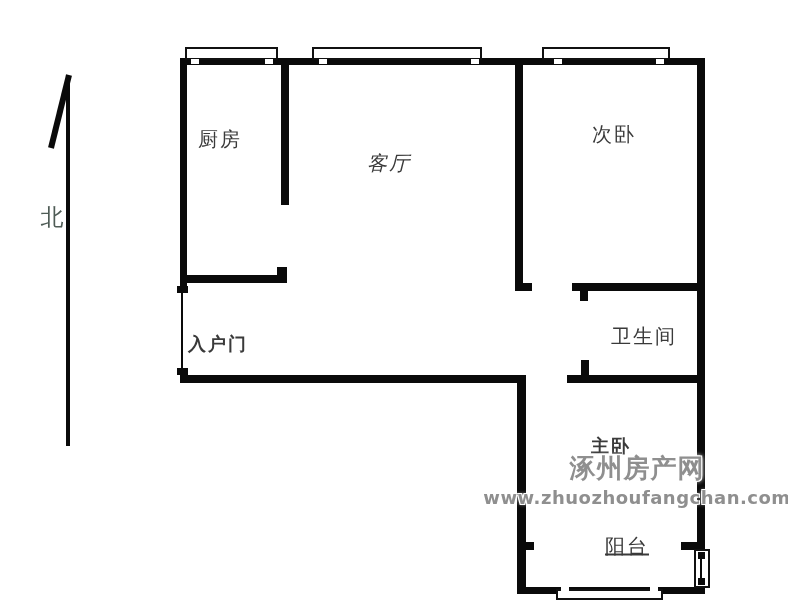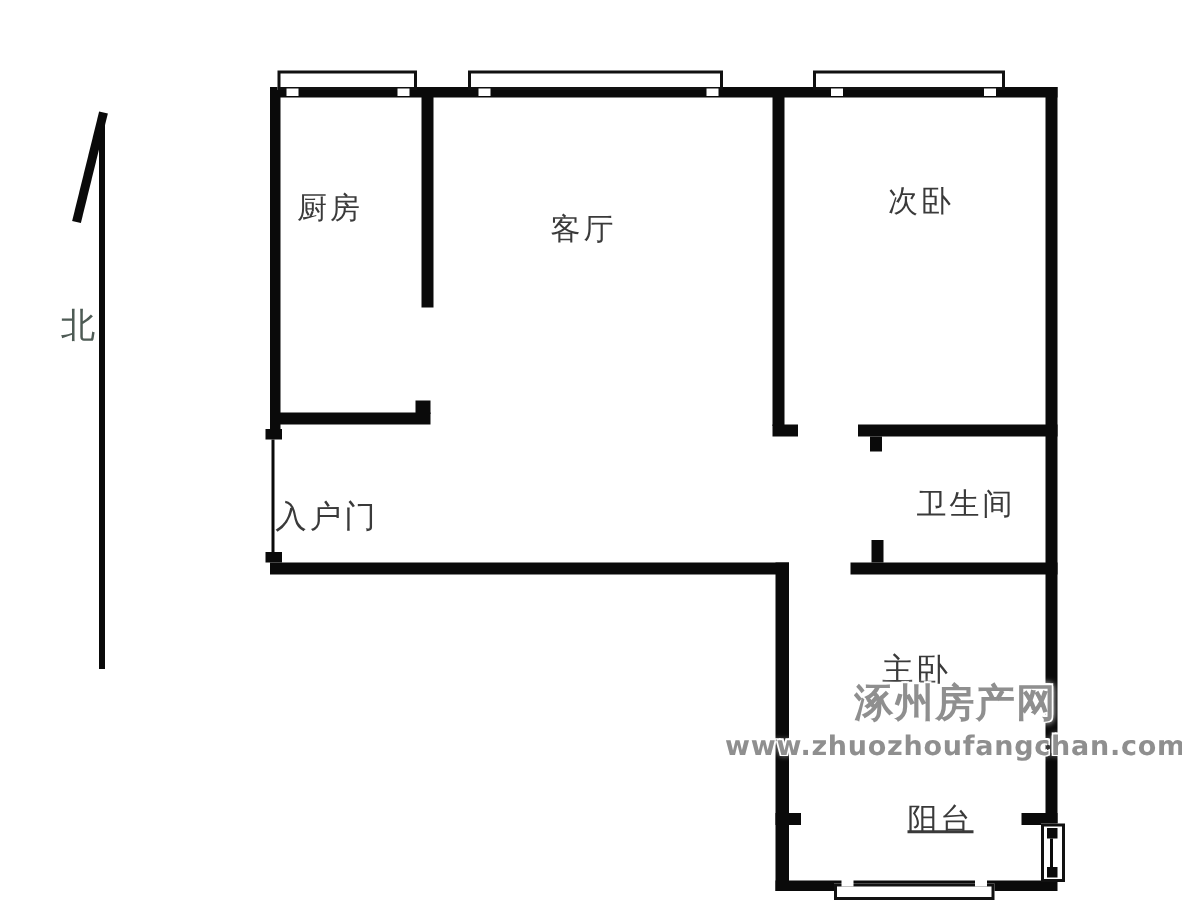--- a/index.html
+++ b/index.html
@@ -39,21 +39,21 @@
   }
   .room-label {
     position: absolute;
     transform: translate(-50%, -50%);
     color: #3a3a3a;
     font-size: 20px;
     letter-spacing: 2px;
     white-space: nowrap;
     z-index: 2;
   }
-  .small-label { font-size: 21px; }
+  .small-label { font-size: 18px; font-weight: bold; }
   #north-label {
     position: absolute;
     left: 52px; top: 217px;
     transform: translate(-50%, -50%);
     color: #4e5b55;
     font-size: 23px;
     z-index: 2;
   }
   #north-arrow {
     position: absolute;
@@ -133,21 +133,21 @@
   <div class="window" style="left:556px; top:589px; width:107px; height:11px;"></div>
   <div class="wsq" style="left:561px; top:586px; width:8px;   height:5px;"></div>
   <div class="wsq" style="left:650px; top:586px; width:8px;   height:5px;"></div>
 
   <div class="window" style="left:694px; top:549px; width:16px; height:39px;"></div>
   <div class="side-window-pane" style="left:698px; top:552px; width:7px; height:7px;"></div>
   <div class="side-window-pane" style="left:698px; top:578px; width:7px; height:7px;"></div>
   <div class="side-window-line" style="left:700px; top:559px; width:2px; height:19px;"></div>
 
   <div class="room-label" style="left:220px; top:139px;">厨房</div>
-  <div class="room-label" style="left:389px; top:153px;">客厅</div>
+  <div class="room-label" style="left:389px; top:163px;font-style:italic;">客厅</div>
   <div class="room-label" style="left:614px; top:134px;">次卧</div>
   <div class="room-label small-label" style="left:218px; top:344px;">入户门</div>
   <div class="room-label" style="left:644px; top:336px;">卫生间</div>
   <div class="room-label small-label" style="left:611px; top:446px; z-index:1;">主卧</div>
   <div class="room-label" style="left:627px; top:546px;text-decoration:underline;">阳台</div>
 
   <div id="watermark">
     <div class="wm-line1">涿州房产网</div>
     <div class="wm-line2">www.zhuozhoufangchan.com</div>
   </div>

